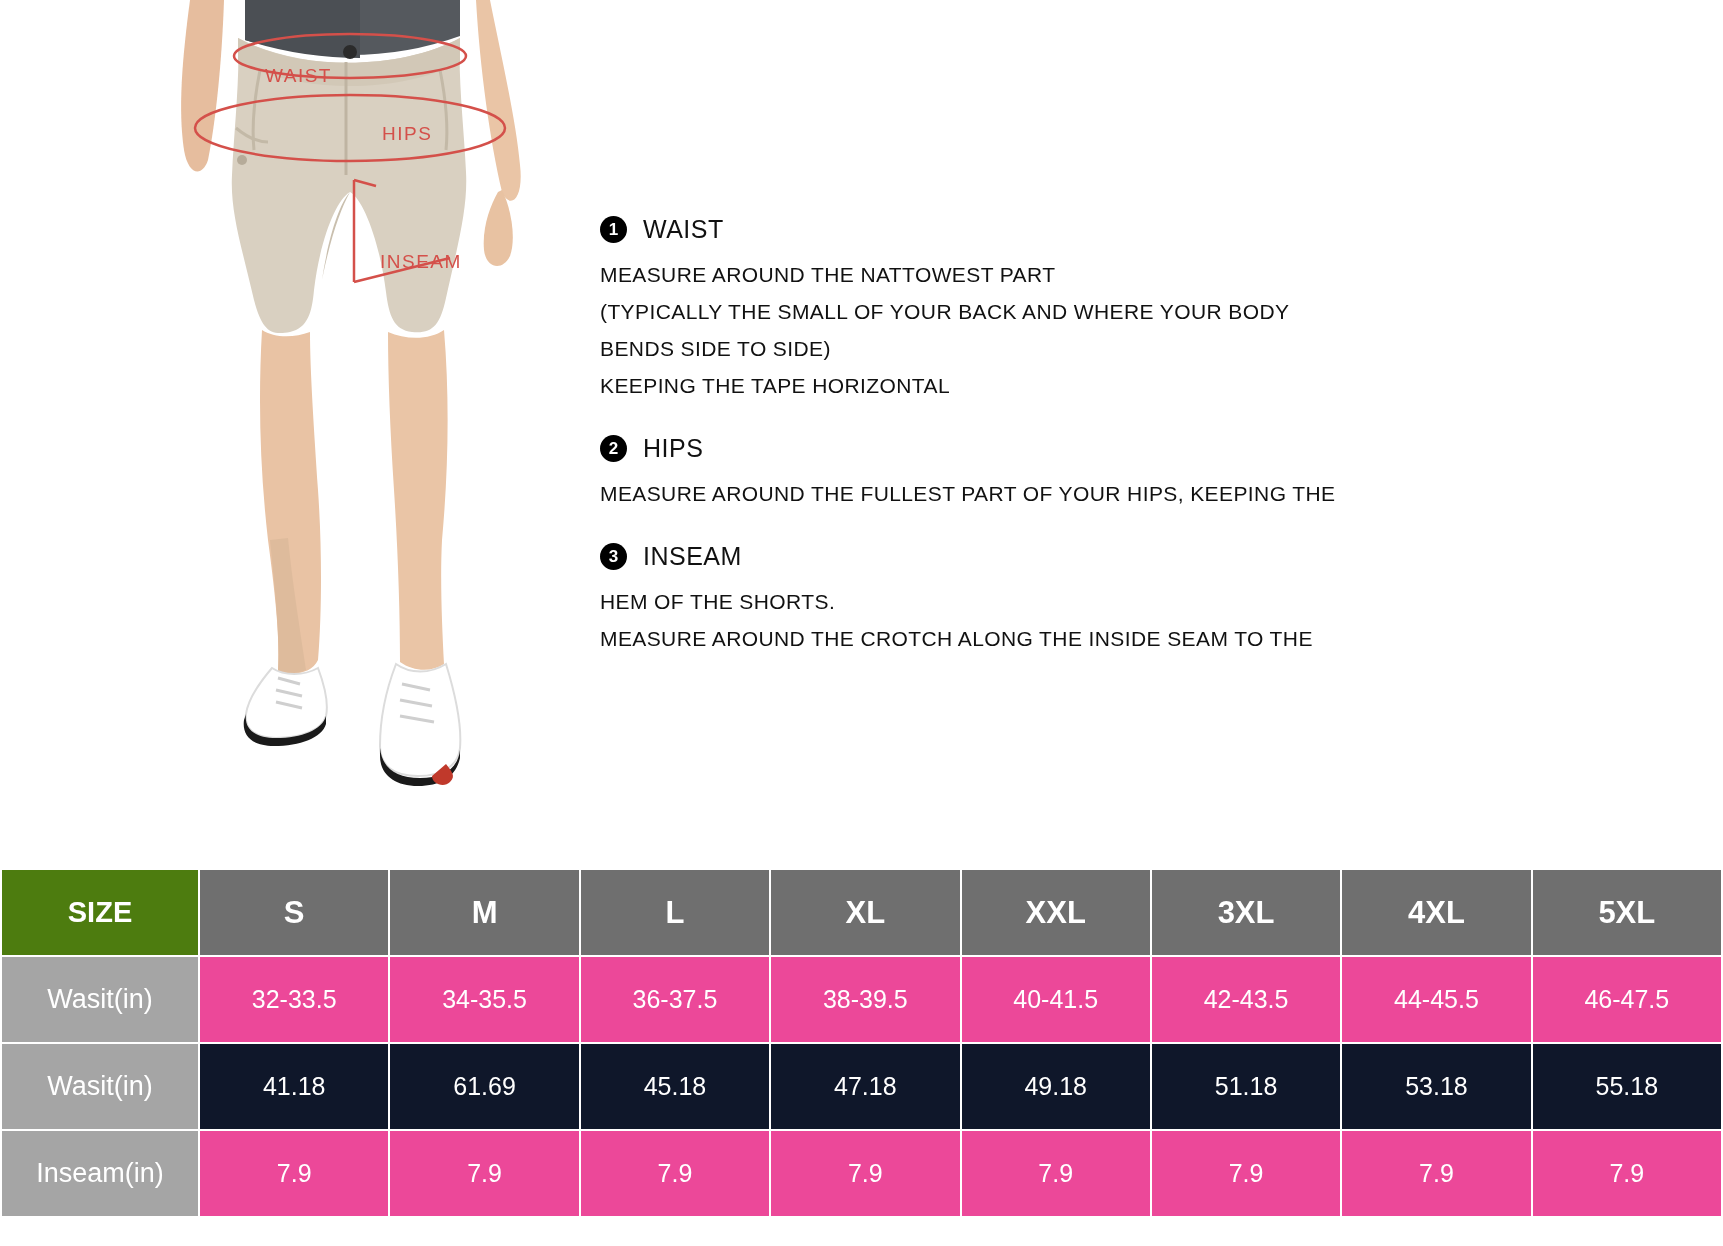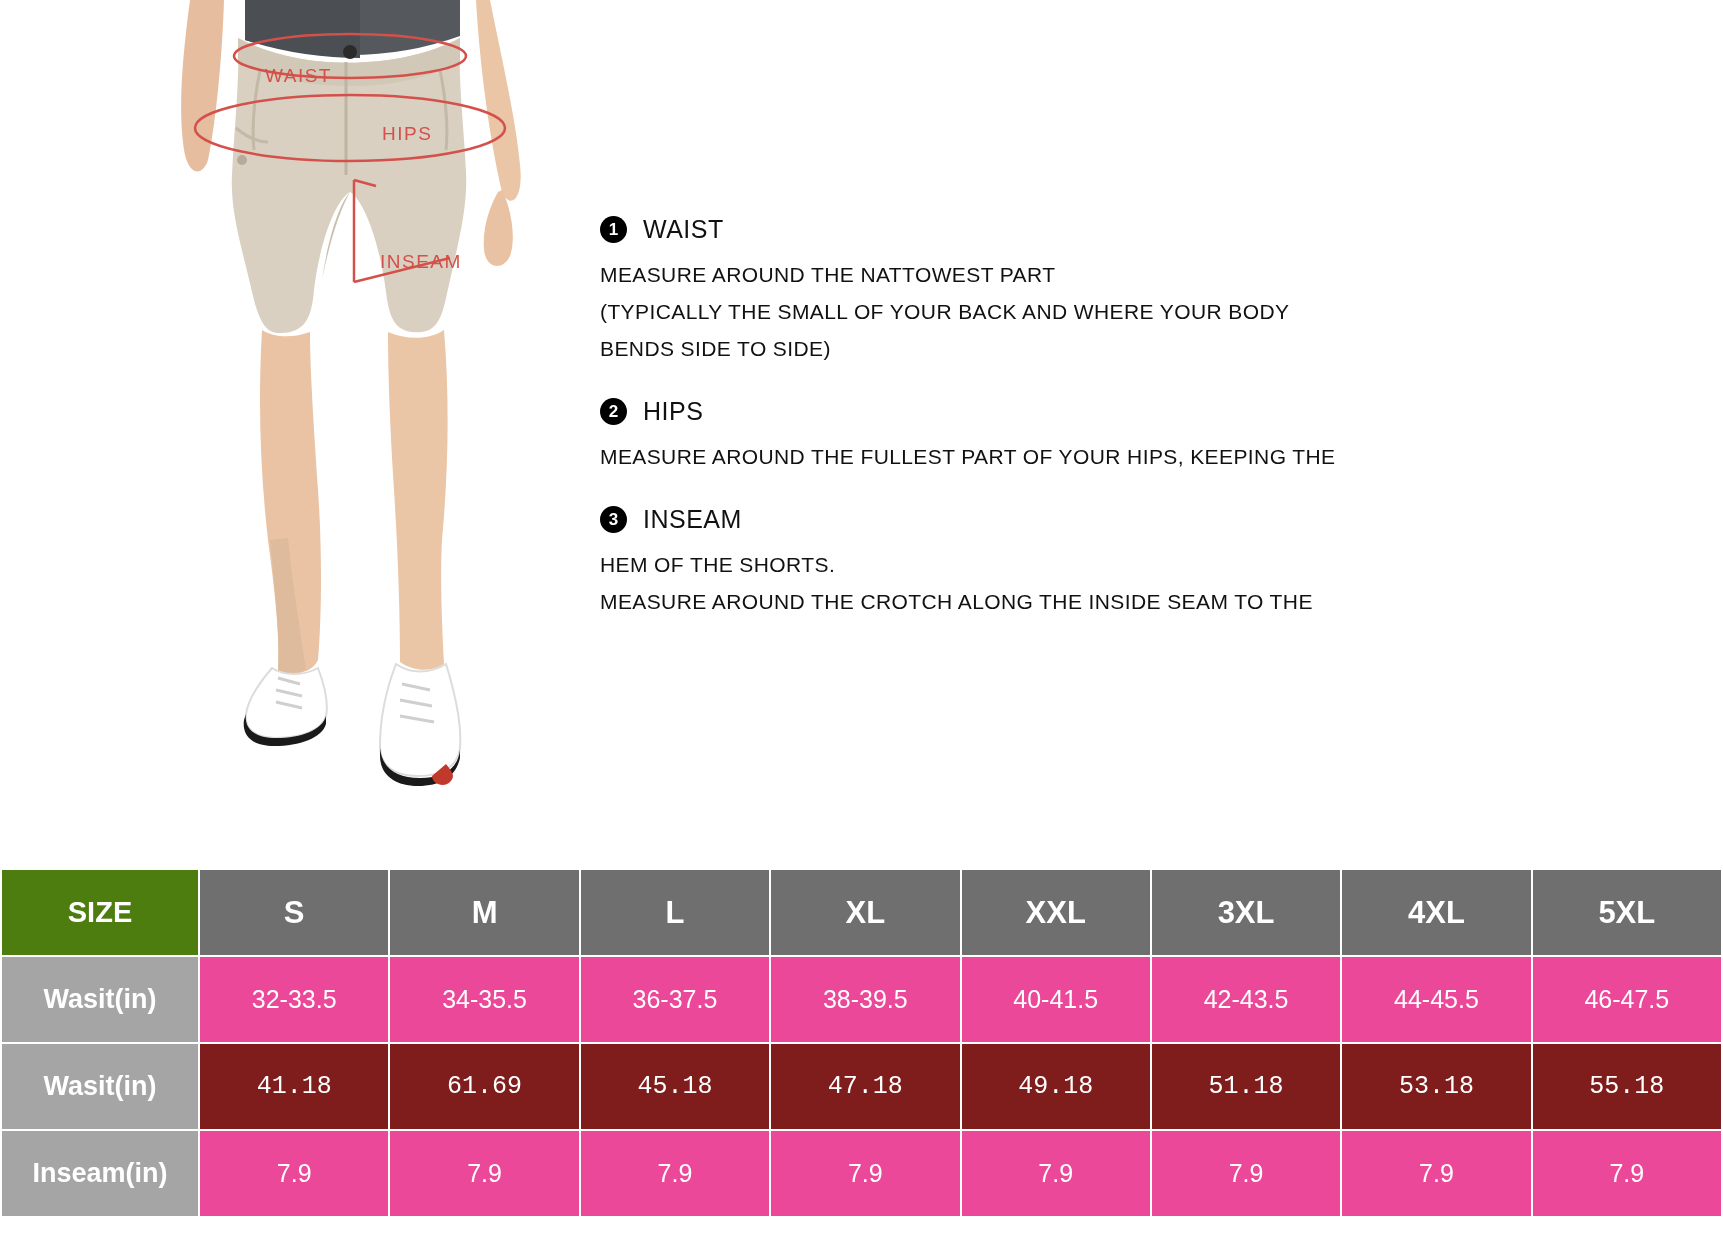--- a/index.html
+++ b/index.html
@@ -103,29 +103,29 @@
   .hdr-cell {
     background: #6f6f6f;
     color: #ffffff;
     font-size: 31px;
     font-weight: bold;
   }
   .row-label {
     background: #a5a5a5;
     color: #ffffff;
     font-size: 27px;
-    font-weight: bold;
+    font-weight: normal;
   }
   .data-cell {
     background: #ec4899;
     color: #ffffff;
     font-size: 25px;
   }
   .row-b .row-label { background: #a5a5a5; }
-  .row-b .data-cell { background: #7f1d1d; font-family: Liberation Mono, monospace; }
+  .row-b .data-cell { background: #0f172a; }
 </style>
 </head>
 <body>
 
 <div class="top-area">
 
   <div class="illustration">
     <svg class="fig-svg" width="420" height="800" viewBox="0 0 420 800" xmlns="http://www.w3.org/2000/svg">
 
       <path d="M95,0 L95,40 Q210,72 310,36 L310,0 Z" fill="#55595e"></path>
@@ -179,20 +179,21 @@
   <div class="instructions">
 
     <div class="instr-block">
       <div class="instr-head">
         <span class="num-badge">1</span>
         <span class="instr-title">WAIST</span>
       </div>
       <div class="instr-line">MEASURE AROUND THE NATTOWEST PART</div>
       <div class="instr-line">(TYPICALLY THE SMALL OF YOUR BACK AND WHERE YOUR BODY</div>
       <div class="instr-line">BENDS SIDE TO SIDE)</div>
+      <div class="instr-line">KEEPING THE TAPE HORIZONTAL</div>
     </div>
 
     <div class="instr-block">
       <div class="instr-head">
         <span class="num-badge">2</span>
         <span class="instr-title">HIPS</span>
       </div>
       <div class="instr-line">MEASURE AROUND THE FULLEST PART OF YOUR HIPS, KEEPING THE</div>
     </div>
 

